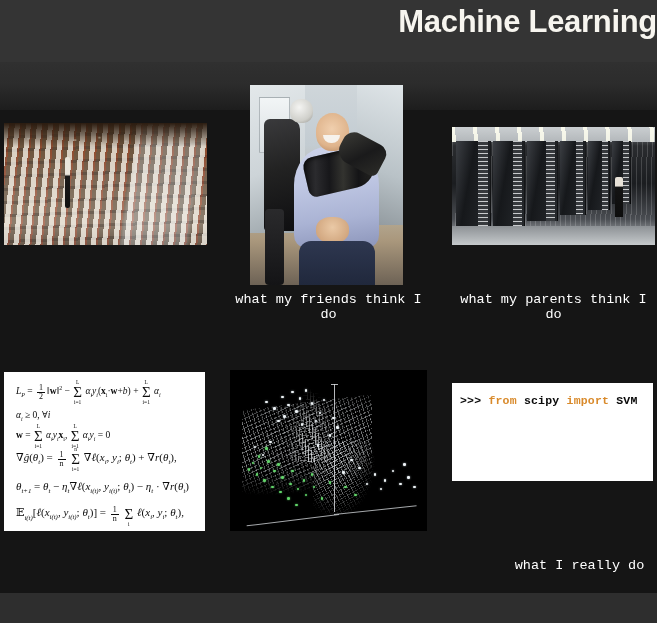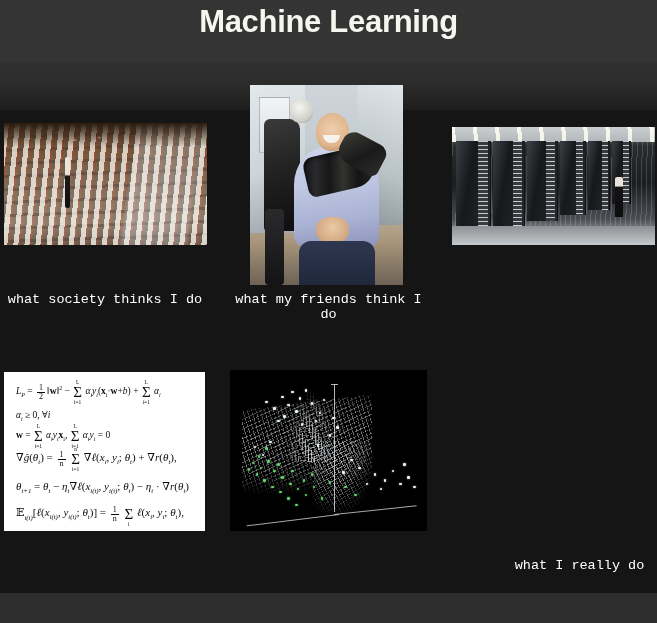--- a/index.html
+++ b/index.html
@@ -29,21 +29,21 @@
     position: absolute;
     left: 0; top: 0;
     width: 657px;
     height: 62px;
     background: #343434;
   }
   .header-title {
     position: absolute;
     left: 0; top: 2px;
     width: 657px;
-    text-align: center;
+    text-align: right;
     font-family: "Liberation Sans", "DejaVu Sans", sans-serif;
     font-weight: bold;
     font-size: 31px;
     letter-spacing: -0.3px;
     color: #f7f5ef;
     line-height: 40px;
     white-space: nowrap;
   }
 
   
@@ -409,21 +409,20 @@
   <div class="header-title">Machine Learning</div>
 
   <div class="cell" style="left:4px; top:123px; width:203px; height:122px;">
     <div class="frame" style="width:203px; height:122px;">
       <div class="img-auditorium">
         <div class="hall-dark-top"></div>
         <div class="presenter"></div>
       </div>
     </div>
   </div>
-  <div class="caption" style="left:0px; top:292px; width:210px;">what society thinks I do</div>
 
   <div class="cell" style="left:250px; top:85px; width:153px; height:200px;">
     <div class="frame" style="width:153px; height:200px;">
       <div class="img-robotman">
         <div class="lab-bg-left"></div>
         <div class="lab-bg-right"></div>
         <div class="lab-window"></div>
         <div class="robot-body"></div>
         <div class="robot-head"></div>
         <div class="robot-limb"></div>
@@ -459,20 +458,21 @@
           <div class="rack-vents"></div>
         </div>
         <div class="rack" style="left:79%; width:9%;  height:53%;">
           <div class="rack-vents"></div>
         </div>
         <div class="tech"></div>
         <div class="server-floor"></div>
       </div>
     </div>
   </div>
+  <div class="caption" style="left:450px; top:292px; width:207px;">what my parents think I do</div>
 
   <div class="cell" style="left:4px; top:372px; width:201px; height:159px;">
     <div class="frame" style="width:201px; height:159px;">
       <div class="img-math">
 
         <span class="eq">
           <i>L<sub>P</sub></i> = <span class="frac"><span class="num">1</span><span class="den">2</span></span>‖<b>w</b>‖<sup>2</sup> −
           <span class="sum"><span class="lim-t">L</span>Σ<span class="lim-b">i=1</span></span>
           <i>α<sub>i</sub>y<sub>i</sub></i>(<b>x</b><sub>i</sub>·<b>w</b>+<i>b</i>)&nbsp;+
           <span class="sum"><span class="lim-t">L</span>Σ<span class="lim-b">i=1</span></span>
@@ -581,18 +581,25 @@
         <span class="pt g" style="left:58%; top:72%;"></span>
         <span class="pt g" style="left:63%; top:77%;"></span>
         <span class="pt g" style="left:24%; top:58%;"></span>
         <span class="pt g" style="left:31%; top:62%;"></span>
         <span class="pt g" style="left:18%; top:48%;"></span>
         <span class="pt g" style="left:50%; top:69%;"></span>
       </div>
     </div>
   </div>
 
+  <div class="cell" style="left:452px; top:383px; width:201px; height:98px;">
+    <div class="frame" style="width:201px; height:98px;">
+      <div class="img-term">
+        <div class="term-line"><span>&gt;&gt;&gt; </span><span class="kw">from</span><span> scipy </span><span class="kw">import</span><span> SVM</span></div>
+      </div>
+    </div>
+  </div>
   <div class="caption" style="left:476px; top:558px; width:207px;">what I really do</div>
 
   <div class="footer-rule"></div>
   <div class="footer-band"></div>
 
 </div>
 
 </body></html>

